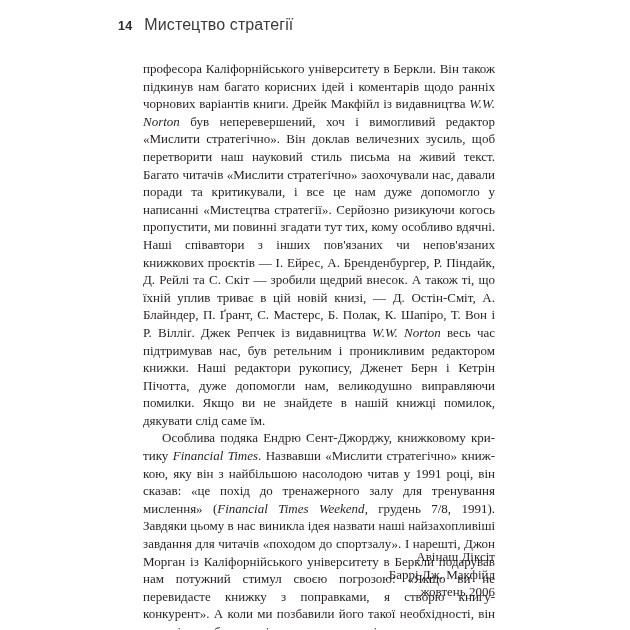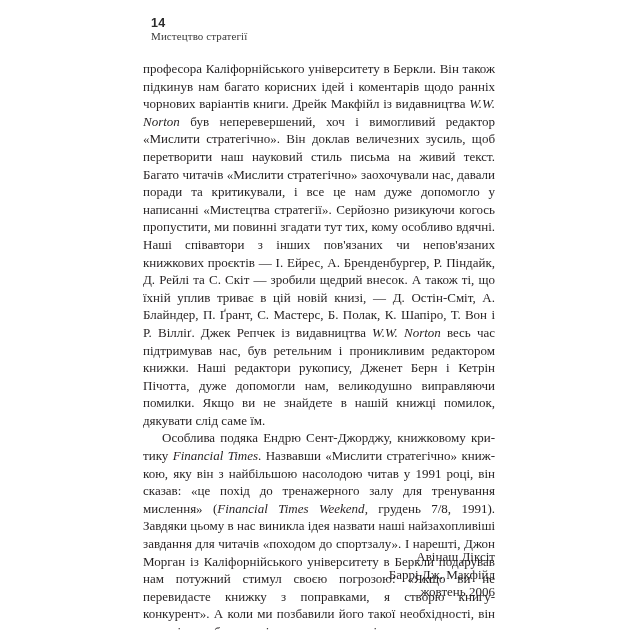--- a/index.html
+++ b/index.html
@@ -22,34 +22,33 @@
   }
   .header {
     position: absolute;
     top: 16px;
     left: 0;
     width: 630px;
     display: flex;
     align-items: baseline;
     padding-left: 118px;
     box-sizing: border-box;
-    flex-direction: column;
   }
   .folio {
     font-family: "Liberation Sans", sans-serif;
     font-size: 12.5px;
     font-weight: 700;
     color: #2b2b2b;
     letter-spacing: 0.2px;
   }
   .running-head {
-    font-family: Liberation Serif, serif;
-    font-size: 11px;
+    font-family: Liberation Sans, sans-serif;
+    font-size: 16px;
     color: #3a3a3a;
-    margin-left: 33px;
+    margin-left: 12px;
     letter-spacing: 0.1px;
   }
   .textblock {
     position: absolute;
     top: 60px;
     left: 143px;
     width: 352px;
     text-align: justify;
     text-justify: inter-word;
   }

